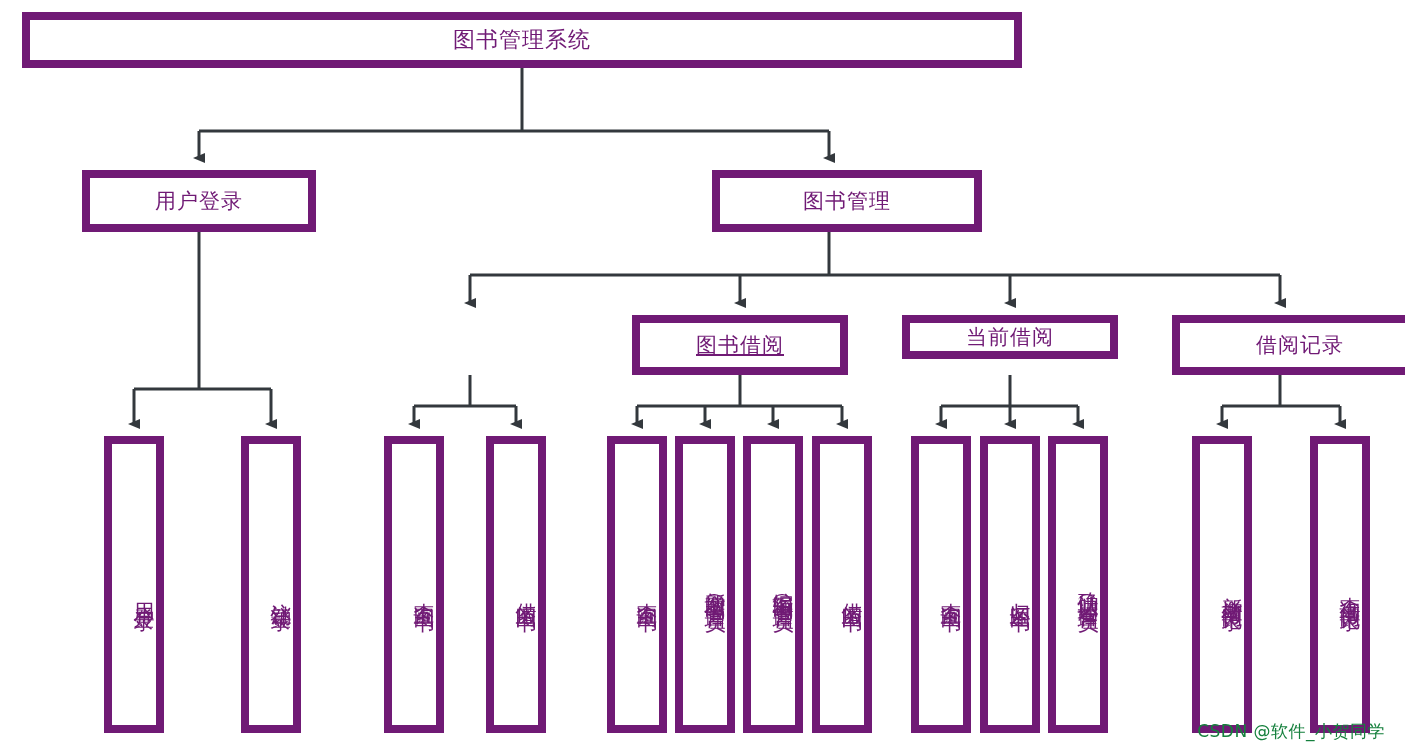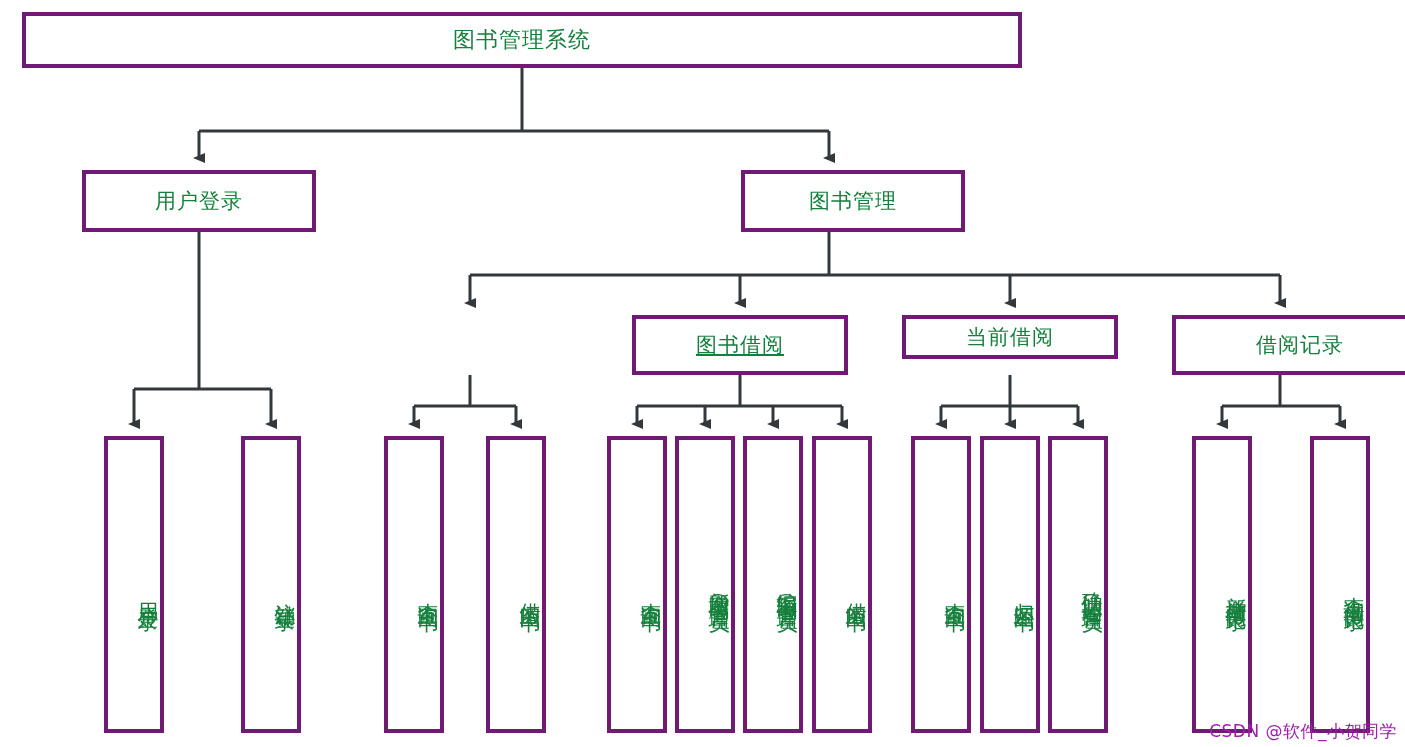--- a/index.html
+++ b/index.html
@@ -22,26 +22,26 @@
     position: absolute;
     left: 0;
     top: 0;
     width: 1405px;
     height: 747px;
     pointer-events: none;
   }
   .node {
     position: absolute;
     box-sizing: border-box;
-    border: 4px solid #701a75;
+    border: 8px solid #701a75;
     background: #ffffff;
     display: flex;
     align-items: center;
     justify-content: center;
-    color: #15803d;
+    color: #701a75;
     font-size: 21px;
     line-height: 1.25;
     letter-spacing: 1px;
     z-index: 2;
     text-align: center;
   }
   .node.root {
     font-size: 22px;
   }
   .node.leaf {
@@ -52,24 +52,24 @@
     padding-top: 14px;
     font-size: 21px;
     letter-spacing: 3px;
     line-height: 1.15;
   }
   .node.leaf.tall-text {
     padding-top: 8px;
   }
   .watermark {
     position: absolute;
-    right: 8px;
+    right: 20px;
     bottom: 4px;
     font-size: 17px;
-    color: #a21caf;
+    color: #15803d;
     letter-spacing: 0.5px;
     z-index: 5;
     white-space: nowrap;
   }
 </style>
 </head>
 <body>
 
 <div id="canvas">
 
@@ -120,21 +120,21 @@
       <path d="M1222,406 L1340,406"></path>
       <path d="M1222,406 L1222,424" marker-end="url(#arrow)"></path>
       <path d="M1340,406 L1340,424" marker-end="url(#arrow)"></path>
     </g>
   </svg>
 
   <div class="node root" style="left:22px; top:12px; width:1000px; height:56px;">图书管理系统</div>
 
   <div class="node" style="left:82px; top:170px; width:234px; height:62px;">用户登录</div>
 
-  <div class="node" style="left:741px; top:170px; width:224px; height:62px;">图书管理</div>
+  <div class="node" style="left:712px; top:170px; width:270px; height:62px;">图书管理</div>
 
 
   <div class="node" style="left:632px; top:315px; width:216px; height:60px;text-decoration:underline;">图书借阅</div>
 
   <div class="node" style="left:902px; top:315px; width:216px; height:44px;">当前借阅</div>
 
   <div class="node" style="left:1172px; top:315px; width:256px; height:60px;">借阅记录</div>
 
   <div class="node leaf" style="left:104px; top:436px; width:60px; height:297px;">用户登录</div>
 

